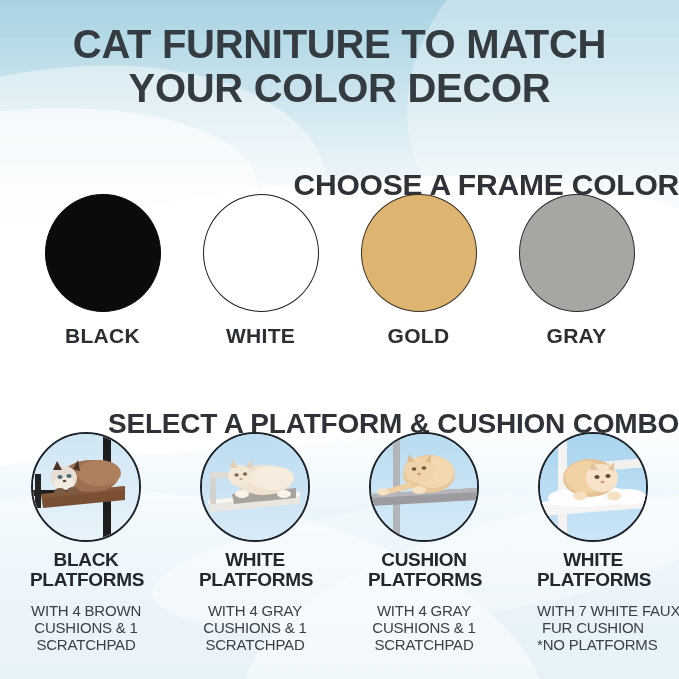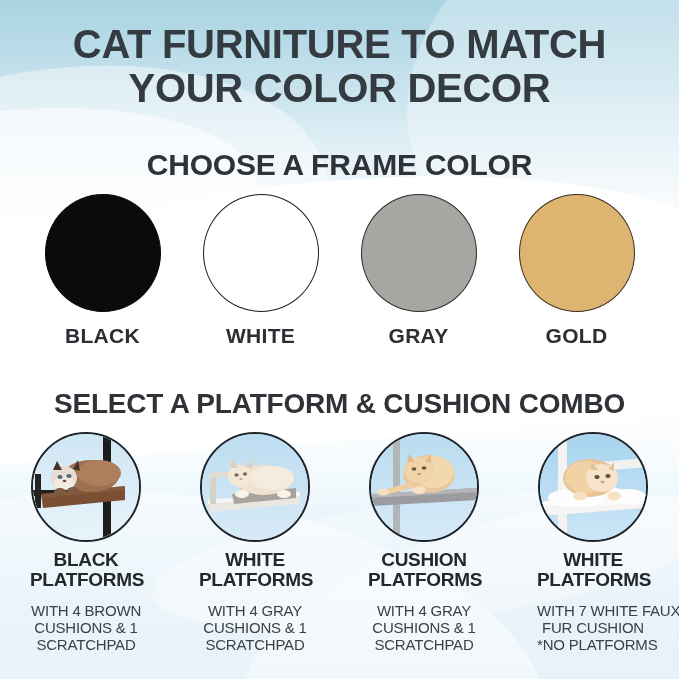--- a/index.html
+++ b/index.html
@@ -129,25 +129,26 @@
   .main-title .line {
     display: block;
     white-space: nowrap;
   }
 
   
   .section-heading {
     position: absolute;
     left: 0;
     width: 679px;
-    text-align: center;
+    text-align: right;
     color: #2f3338;
     font-weight: bold;
     letter-spacing: -0.2px;
     white-space: nowrap;
+    margin-top: 20px;
   }
   #frame-heading {
     top: 148px;
     font-size: 30px;
   }
   #combo-heading {
     top: 388px;
     font-size: 28px;
   }
 
@@ -252,27 +253,27 @@
         <div class="swatch-dot" id="dot-0" style="background: rgb(11, 11, 11); border: 1.5px solid rgb(11, 11, 11);"></div>
         <div class="swatch-label">BLACK</div>
       </div>
 
       <div class="swatch-cell">
         <div class="swatch-dot" id="dot-1" style="background: rgb(255, 255, 255); border: 1.5px solid rgb(29, 29, 29);"></div>
         <div class="swatch-label">WHITE</div>
       </div>
 
       <div class="swatch-cell">
+        <div class="swatch-dot" id="dot-3" style="background: rgb(221, 181, 112); border: 1.5px solid rgb(58, 48, 35);"></div>
+        <div class="swatch-label">GOLD</div>
+      </div>
+
+      <div class="swatch-cell">
         <div class="swatch-dot" id="dot-2" style="background: rgb(166, 166, 163); border: 1.5px solid rgb(43, 43, 43);"></div>
         <div class="swatch-label">GRAY</div>
-      </div>
-
-      <div class="swatch-cell">
-        <div class="swatch-dot" id="dot-3" style="background: rgb(221, 181, 112); border: 1.5px solid rgb(58, 48, 35);"></div>
-        <div class="swatch-label">GOLD</div>
       </div>
 
     </div>
 
     <div class="section-heading" id="combo-heading">SELECT A PLATFORM &amp; CUSHION COMBO</div>
 
     <div class="combo-row">
 
       <div class="combo-cell">
         <div class="combo-photo">

